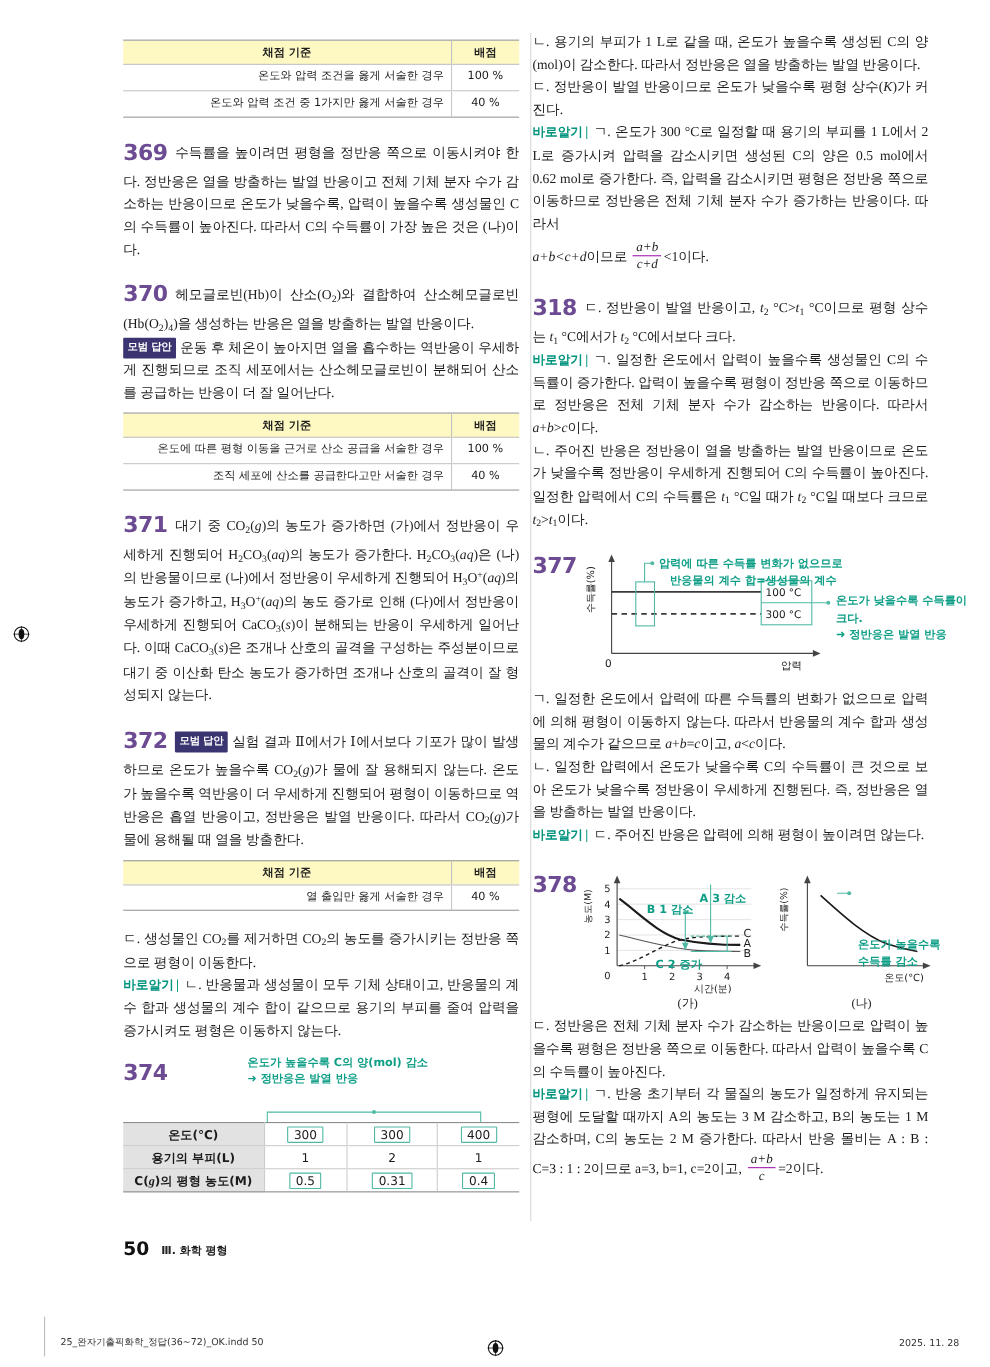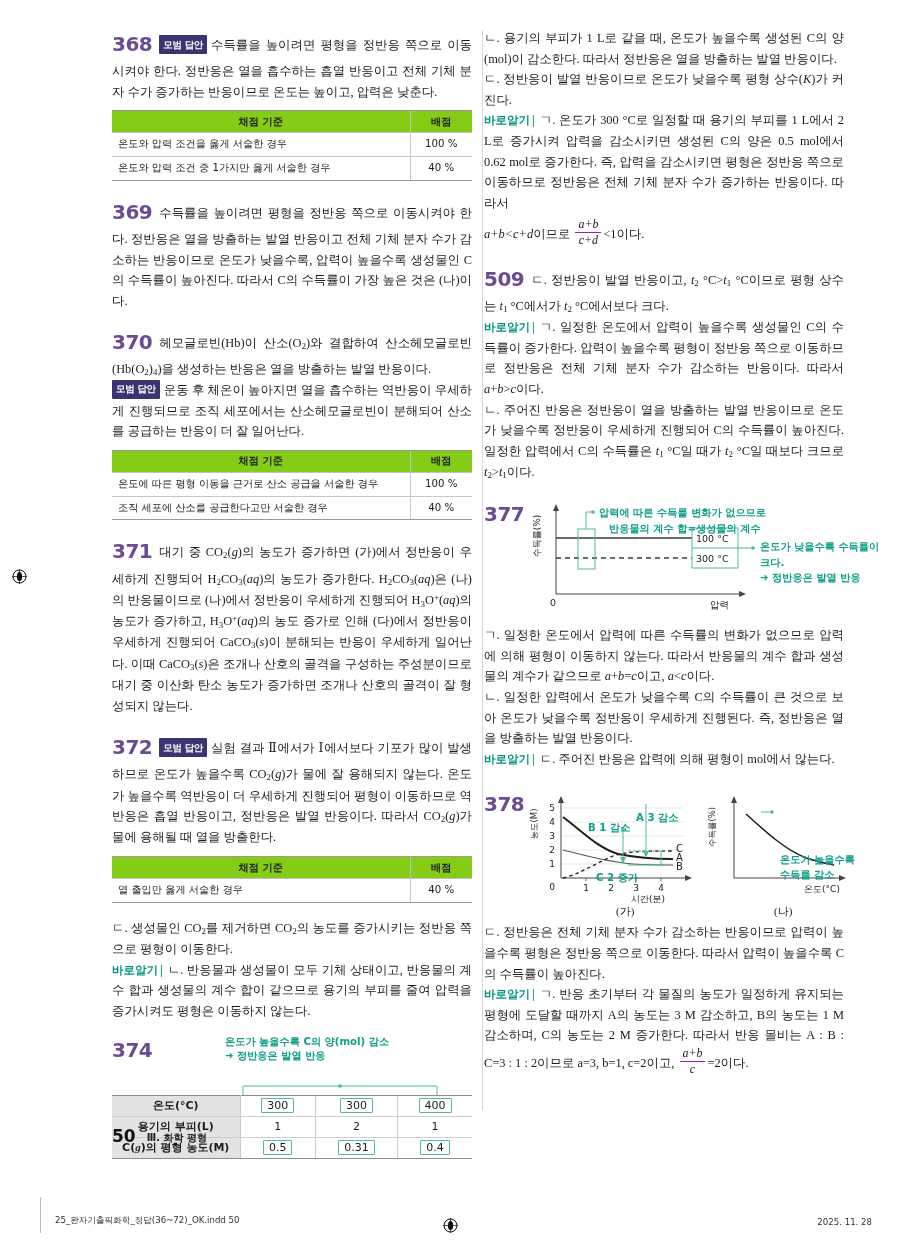--- a/index.html
+++ b/index.html
@@ -71,31 +71,31 @@
   .frac .den { display:block; padding:0 3px; line-height:1.3; }
 
   
   table.grade {
     width:100%; border-collapse:collapse;
     margin:8px 0 6px 0;
     font-family:"DejaVu Sans", sans-serif;
     font-size:10.2px;
   }
   table.grade th {
-    background:#84cc16; color:#222; font-weight:700;
+    background:#fef9c3; color:#222; font-weight:700;
     border-top:1px solid #9a9a9a;
     border-bottom:1px solid #c2c2c2;
     padding:3.5px 4px; text-align:center;
   }
   table.grade td {
     border-bottom:1px solid #c8c8c8;
     padding:4px 6px; line-height:1.45;
   }
   table.grade tr:last-child td { border-bottom:1px solid #9a9a9a; }
-  table.grade td.crit { text-align:left; }
+  table.grade td.crit { text-align:right; }
   table.grade td.pts  { text-align:center; width:62px; border-left:1px solid #c8c8c8; }
   table.grade th.pts  { width:62px; border-left:1px solid #c2c2c2; }
 
   
   .t374wrap { position:relative; margin-top:10px; margin-bottom:4px; }
   table.data374 {
     width:100%; border-collapse:collapse;
     font-family:"DejaVu Sans", sans-serif;
     font-size:11px;
   }
@@ -155,21 +155,20 @@
       <circle cx="7.5" cy="7.5" r="6.5" fill="none" stroke="#111" stroke-width="1"></circle>
       <ellipse cx="7.5" cy="7.5" rx="2.6" ry="4.6" fill="#111"></ellipse>
       <line x1="0" y1="7.5" x2="15" y2="7.5" stroke="#111" stroke-width="0.7"></line>
       <line x1="7.5" y1="0" x2="7.5" y2="15" stroke="#111" stroke-width="0.7"></line>
     </svg>
   </div>
 
   <div class="col col-left">
 
     <div class="qblock">
-      <p class="para"><span class="qnum">368</span><span class="badge">모범 답안</span><span>수득률을 높이려면 평형을 정반응 쪽으로 이동시켜야 한다. 정반응은 열을 흡수하는 흡열 반응이고 전체 기체 분자 수가 증가하는 반응이므로 온도는 높이고, 압력은 낮춘다.</span></p>
       <table class="grade">
         <thead>
             <tr>
           <th>채점 기준</th>
           <th class="pts">배점</th>
         </tr>
           </thead>
         <tbody>
           <tr>
             <td class="crit">온도와 압력 조건을 옳게 서술한 경우</td>
@@ -286,21 +285,21 @@
   <div class="col col-right">
 
     <div class="qblock">
       <p class="para">ㄴ. 용기의 부피가 1 L로 같을 때, 온도가 높을수록 생성된 C의 양(mol)이 감소한다. 따라서 정반응은 열을 방출하는 발열 반응이다.</p>
       <p class="para">ㄷ. 정반응이 발열 반응이므로 온도가 낮을수록 평형 상수(<i class="v">K</i>)가 커진다.</p>
       <p class="para"><span class="baro">바로알기</span><span class="baro-bar">|</span><span>ㄱ. 온도가 300 °C로 일정할 때 용기의 부피를 1 L에서 2 L로 증가시켜 압력을 감소시키면 생성된 C의 양은 0.5 mol에서 0.62 mol로 증가한다. 즉, 압력을 감소시키면 평형은 정반응 쪽으로 이동하므로 정반응은 전체 기체 분자 수가 증가하는 반응이다. 따라서</span></p>
       <p class="para" style="margin-top:4px;"><i class="v">a+b&lt;c+d</i><span>이므로</span> <span class="frac"><i class="v num">a+b</i><i class="v den">c+d</i></span><span>&lt;1이다.</span></p>
     </div>
 
     <div class="qblock" style="margin-top:14px;">
-      <p class="para"><span class="qnum">509</span>ㄷ. 정반응이 발열 반응이고, <i class="v">t</i><span class="sub">2</span> °C&gt;<i class="v">t</i><span class="sub">1</span> °C이므로 평형 상수는 <i class="v">t</i><span class="sub">1</span> °C에서가 <i class="v">t</i><span class="sub">2</span> °C에서보다 크다.</p>
+      <p class="para"><span class="qnum">318</span>ㄷ. 정반응이 발열 반응이고, <i class="v">t</i><span class="sub">2</span> °C&gt;<i class="v">t</i><span class="sub">1</span> °C이므로 평형 상수는 <i class="v">t</i><span class="sub">1</span> °C에서가 <i class="v">t</i><span class="sub">2</span> °C에서보다 크다.</p>
       <p class="para"><span class="baro">바로알기</span><span class="baro-bar">|</span>ㄱ. 일정한 온도에서 압력이 높을수록 생성물인 C의 수득률이 증가한다. 압력이 높을수록 평형이 정반응 쪽으로 이동하므로 정반응은 전체 기체 분자 수가 감소하는 반응이다. 따라서 <i class="v">a</i>+<i class="v">b</i>&gt;<i class="v">c</i>이다.</p>
       <p class="para">ㄴ. 주어진 반응은 정반응이 열을 방출하는 발열 반응이므로 온도가 낮을수록 정반응이 우세하게 진행되어 C의 수득률이 높아진다. 일정한 압력에서 C의 수득률은 <i class="v">t</i><span class="sub">1</span> °C일 때가 <i class="v">t</i><span class="sub">2</span> °C일 때보다 크므로 <i class="v">t</i><span class="sub">2</span>&gt;<i class="v">t</i><span class="sub">1</span>이다.</p>
     </div>
 
 
     <div class="qblock" style="margin-top:2px;">
       <div style="position:relative; height:124px;">
         <span class="qnum" style="position:absolute; left:0; top:6px;">377</span>
 
         <svg width="330" height="124" style="position:absolute; left:46px; top:0;">
@@ -340,21 +339,21 @@
         </div>
 
         <div class="chart-cap" style="position:absolute; left:276px; top:43px; width:130px;">
           <div>온도가 낮을수록 수득률이 크다.</div>
           <div><span class="arrow">➜</span> <span>정반응은 발열 반응</span></div>
         </div>
       </div>
 
       <p class="para" style="margin-top:5px;">ㄱ. 일정한 온도에서 압력에 따른 수득률의 변화가 없으므로 압력에 의해 평형이 이동하지 않는다. 따라서 반응물의 계수 합과 생성물의 계수가 같으므로 <i class="v">a</i>+<i class="v">b</i>=<i class="v">c</i>이고, <i class="v">a</i>&lt;<i class="v">c</i>이다.</p>
       <p class="para">ㄴ. 일정한 압력에서 온도가 낮을수록 C의 수득률이 큰 것으로 보아 온도가 낮을수록 정반응이 우세하게 진행된다. 즉, 정반응은 열을 방출하는 발열 반응이다.</p>
-      <p class="para"><span class="baro">바로알기</span><span class="baro-bar">|</span><span>ㄷ. 주어진 반응은 압력에 의해 평형이 mol에서 않는다.</span></p>
+      <p class="para"><span class="baro">바로알기</span><span class="baro-bar">|</span><span>ㄷ. 주어진 반응은 압력에 의해 평형이 높이려면 않는다.</span></p>
     </div>
 
     <div class="qblock" style="margin-top:12px;">
       <div style="position:relative; height:122px;">
         <span class="qnum" style="position:absolute; left:0; top:10px;">378</span>
 
         <svg width="200" height="122" style="position:absolute; left:44px; top:0;">
           <text class="axlabel" x="9" y="42" transform="rotate(-90 9 42)" text-anchor="middle" style="font-size:8.5px;">농도(M)</text>
 
           <line x1="33" y1="82" x2="155" y2="82" stroke="#dcdcdc" stroke-width="0.7"></line>

